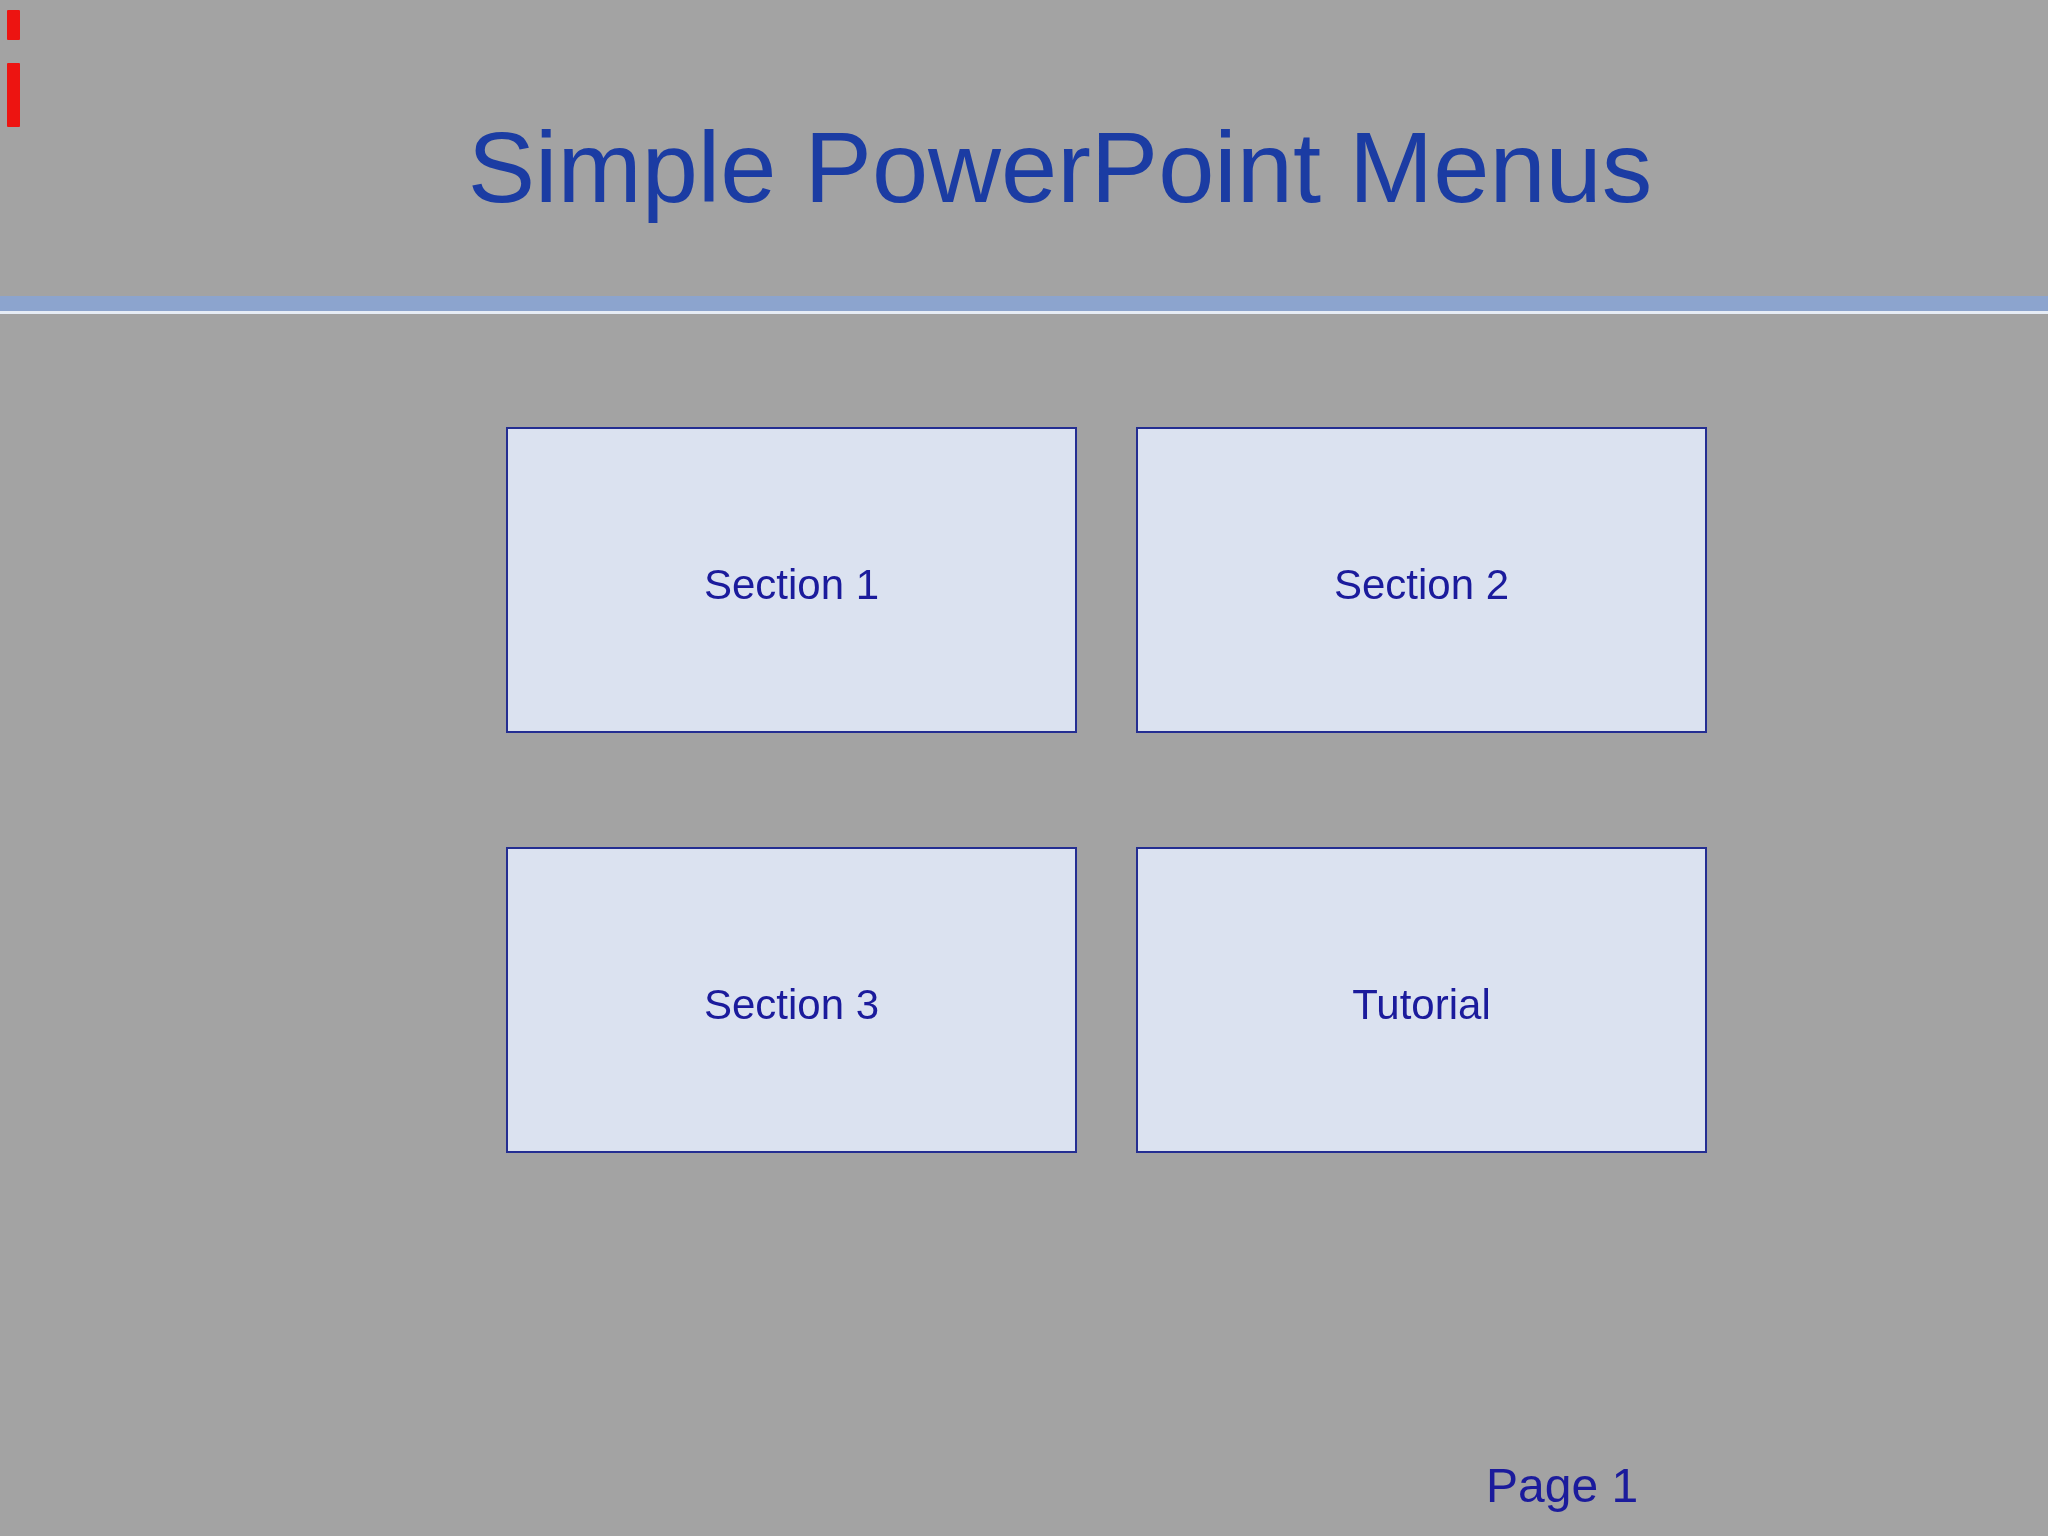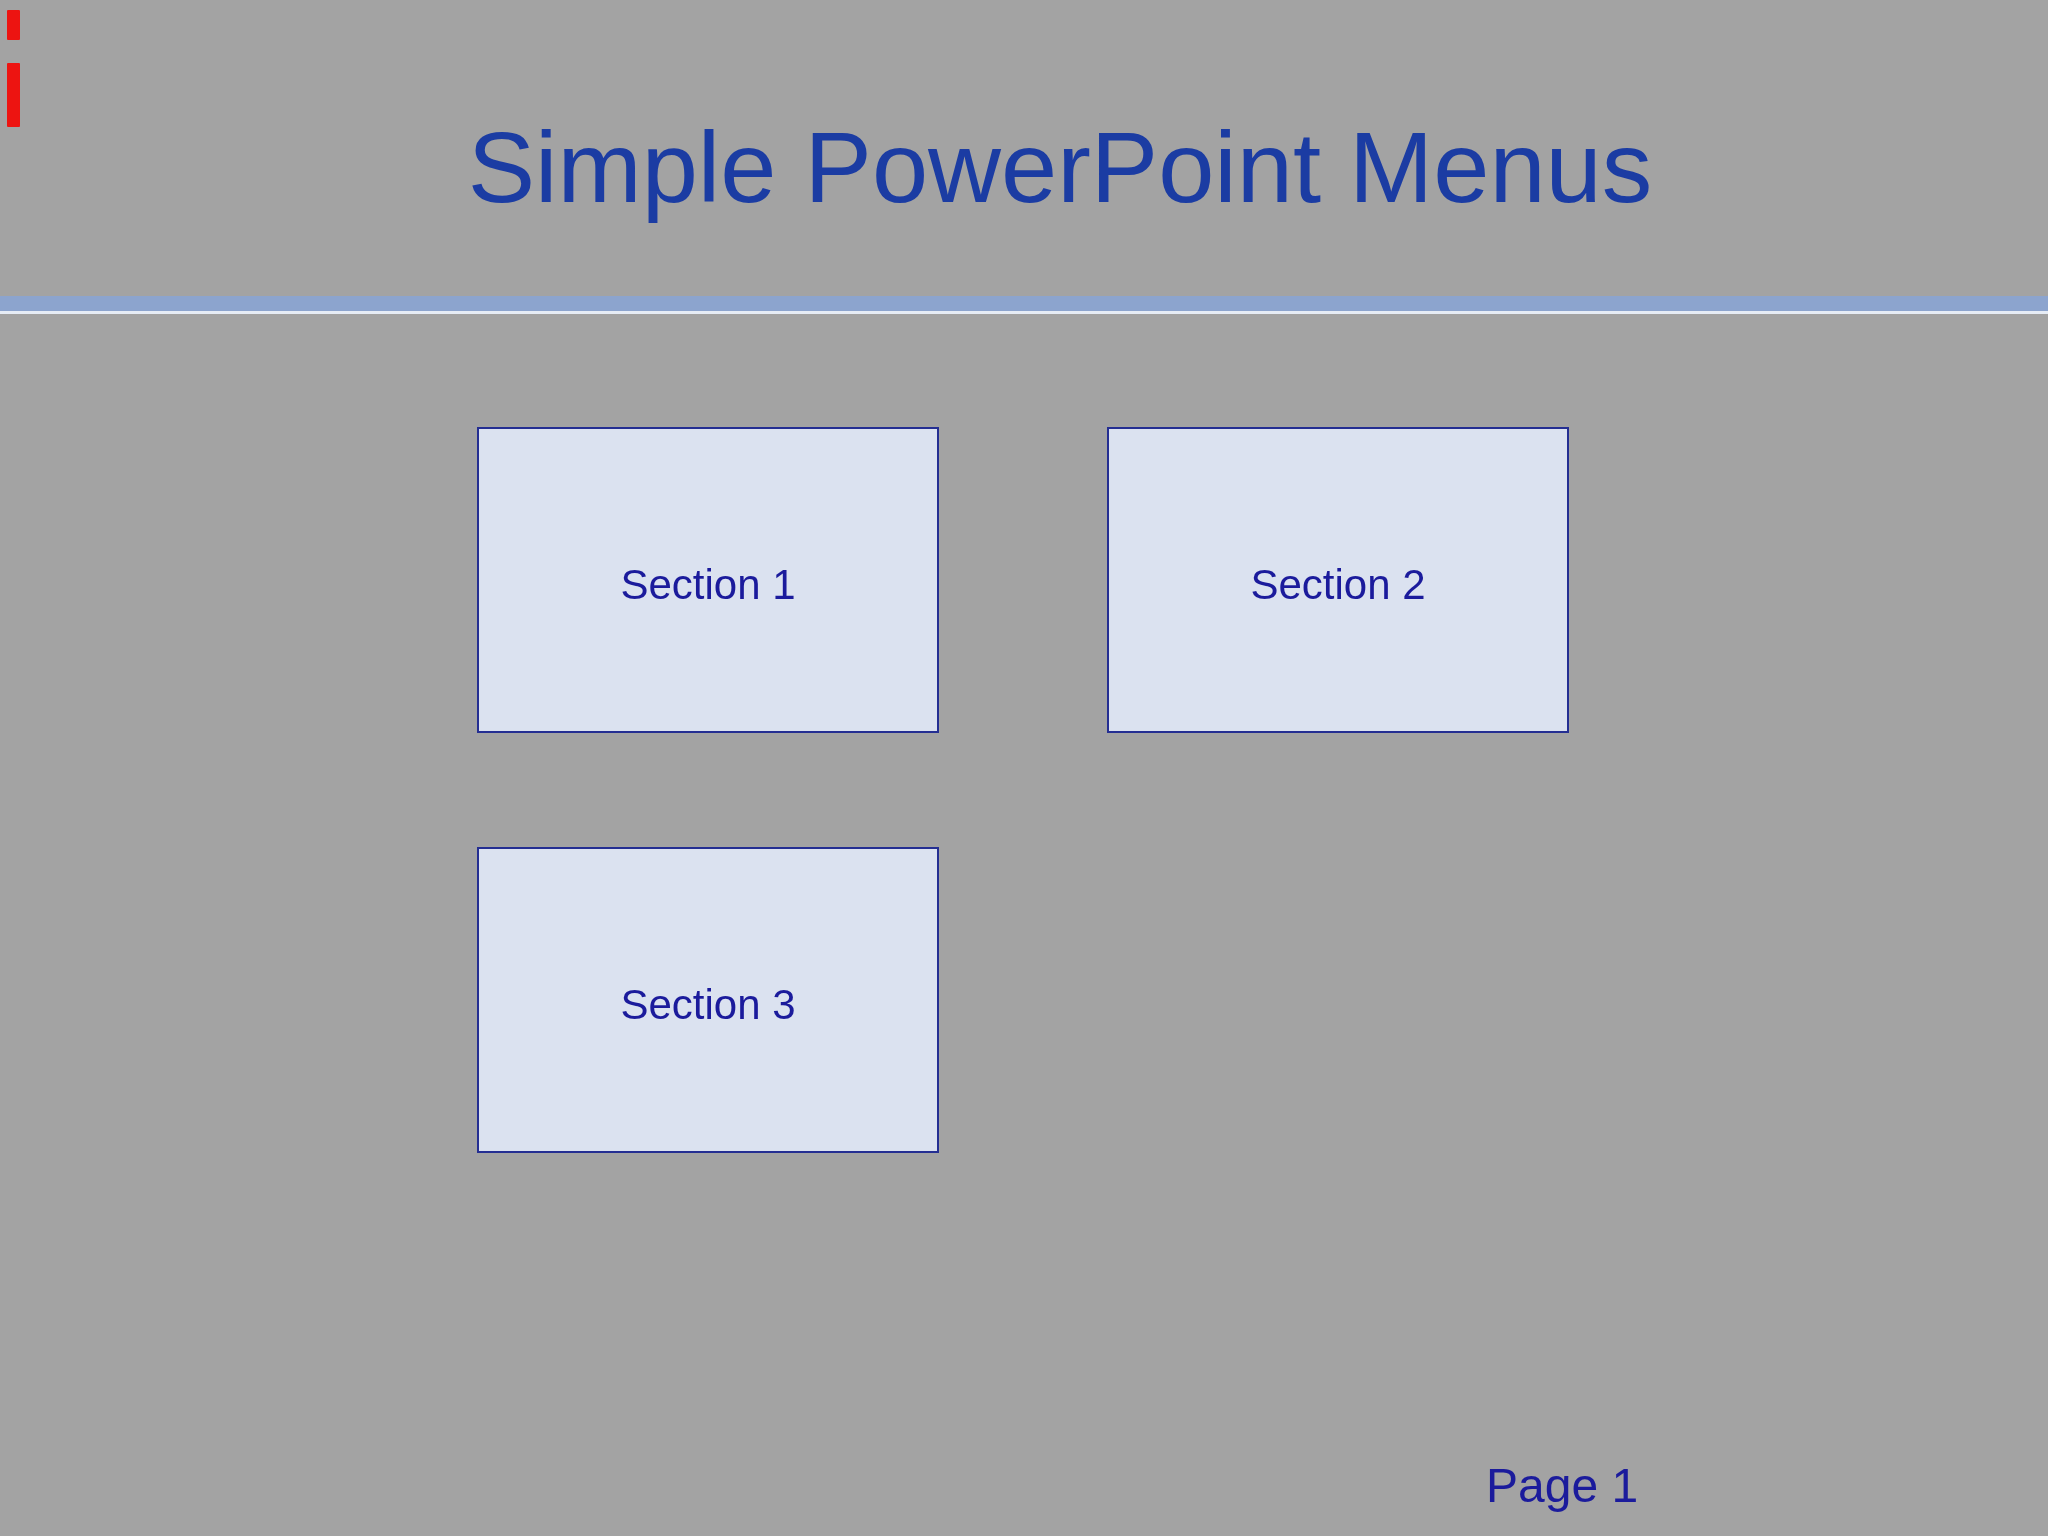--- a/index.html
+++ b/index.html
@@ -46,29 +46,30 @@
     left: 0;
     width: 2048px;
     height: 15px;
     background: #8ca4ce;
     border-bottom: 3px solid #e6ecf5;
   }
 
   
   .menu-button {
     position: absolute;
-    width: 462px;
+    width: 571px;
     height: 306px;
     background: #dbe2f0;
     border: 2px solid #242e92;
     box-sizing: border-box;
     display: flex;
     align-items: center;
     justify-content: center;
     cursor: pointer;
+    margin-left: 29px;
   }
   .menu-button .menu-label {
     font-size: 42px;
     color: #1b1b9c;
     padding-top: 10px;
   }
   .pos-r1c1 { left: 477px; top: 427px; }
   .pos-r1c2 { left: 1107px; top: 427px; }
   .pos-r2c1 { left: 477px; top: 847px; }
   .pos-r2c2 { left: 1107px; top: 847px; }
@@ -101,16 +102,19 @@
   </div>
 
   <div class="menu-button pos-r1c2">
     <span class="menu-label">Section 2</span>
   </div>
 
   <div class="menu-button pos-r2c1">
     <span class="menu-label">Section 3</span>
   </div>
 
+  <div class="menu-button pos-r2c2">
+    <span class="menu-label">Tutorial</span>
+  </div>
 
   <div class="page-number">Page 1</div>
 
 </div>
 
 </body></html>

